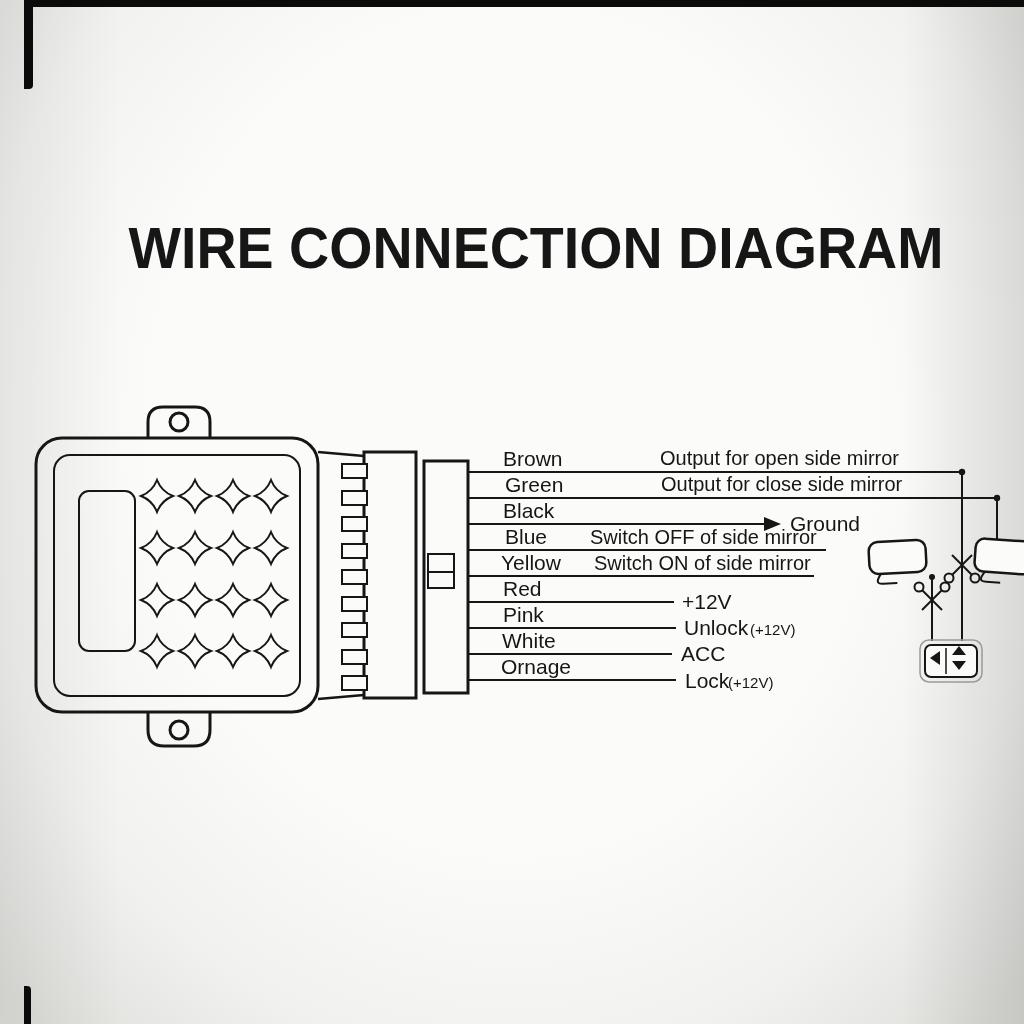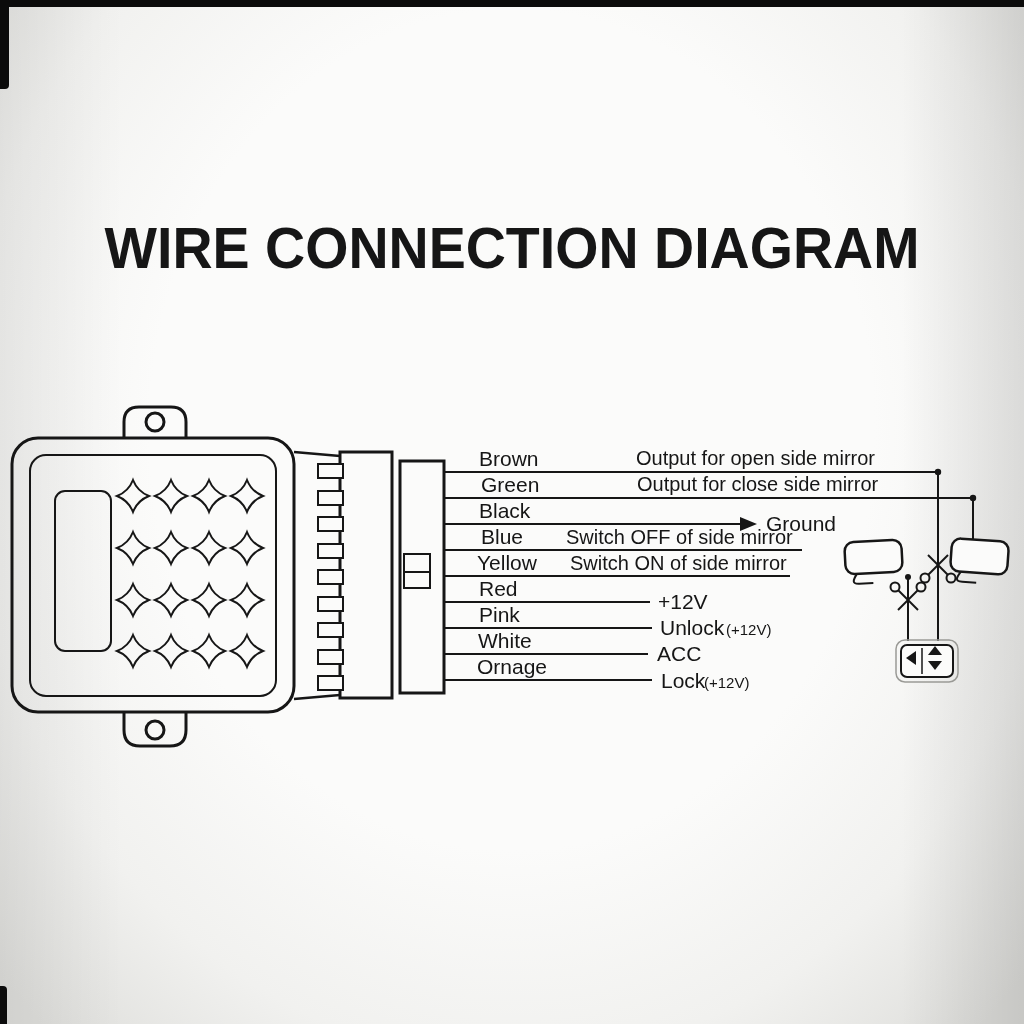--- a/index.html
+++ b/index.html
@@ -3,21 +3,21 @@
 <meta charset="utf-8">
 <style>
   html,body{margin:0;padding:0;}
   body{
     width:1024px;height:1024px;overflow:hidden;
     font-family:"Liberation Sans", sans-serif;
     background:
       linear-gradient(to right, rgba(0,0,0,0.06), rgba(0,0,0,0) 12%, rgba(0,0,0,0) 88%, rgba(0,0,0,0.10)),
       radial-gradient(ellipse at 50% 42%, #fbfbfa 50%, #f1f1ef 75%, #dededb 96%);
   }
-  .stage{position:relative;width:892px;height:1024px;}
+  .stage{position:relative;width:892px;height:1024px;margin-left:24px;}
   svg{position:absolute;left:0;top:0;}
   .ln{fill:none;stroke:var(--ink,#161616);}
   .fl{fill:var(--ink,#161616);stroke:none;}
   .wh{fill:#fbfbfa;}
   text{fill:var(--ink,#161616);}
   .lbl{font-size:21px;}
   .fn{font-size:20px;}
   .sm{font-size:15px;}
   .ttl{font-size:57px;font-weight:bold;}
   .edge{position:absolute;background:#0b0b0b;}

